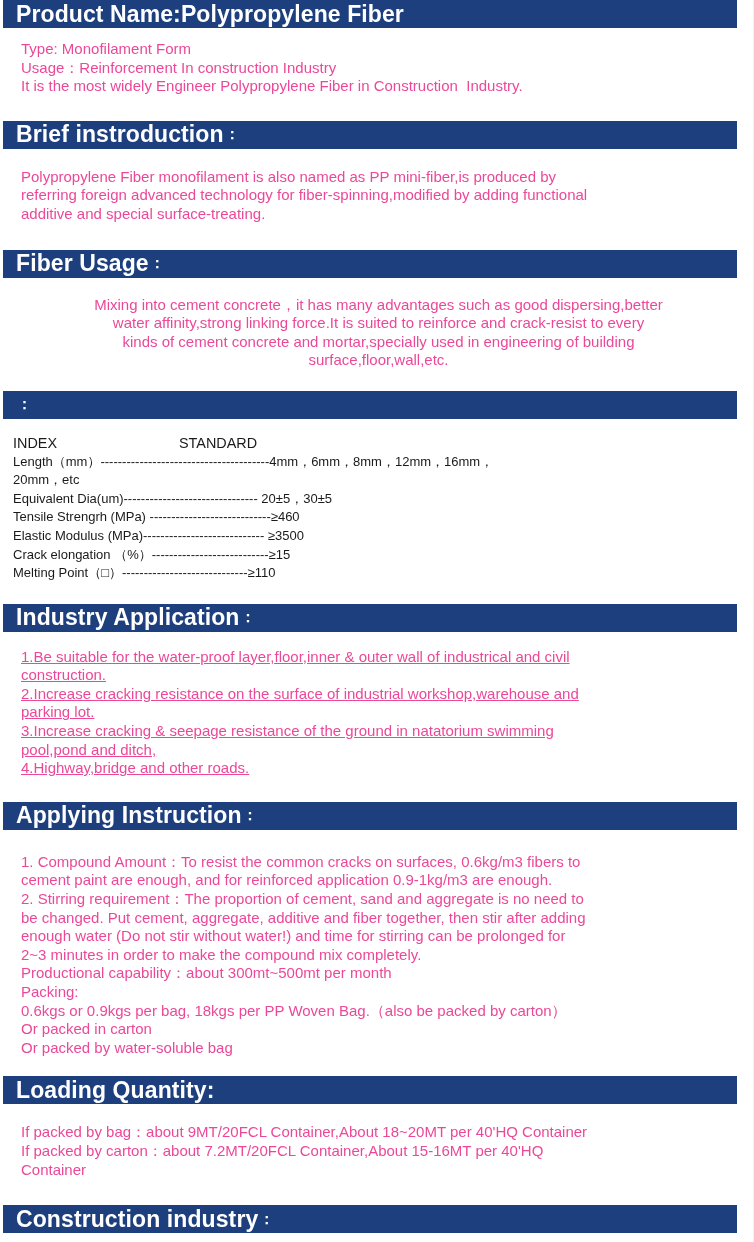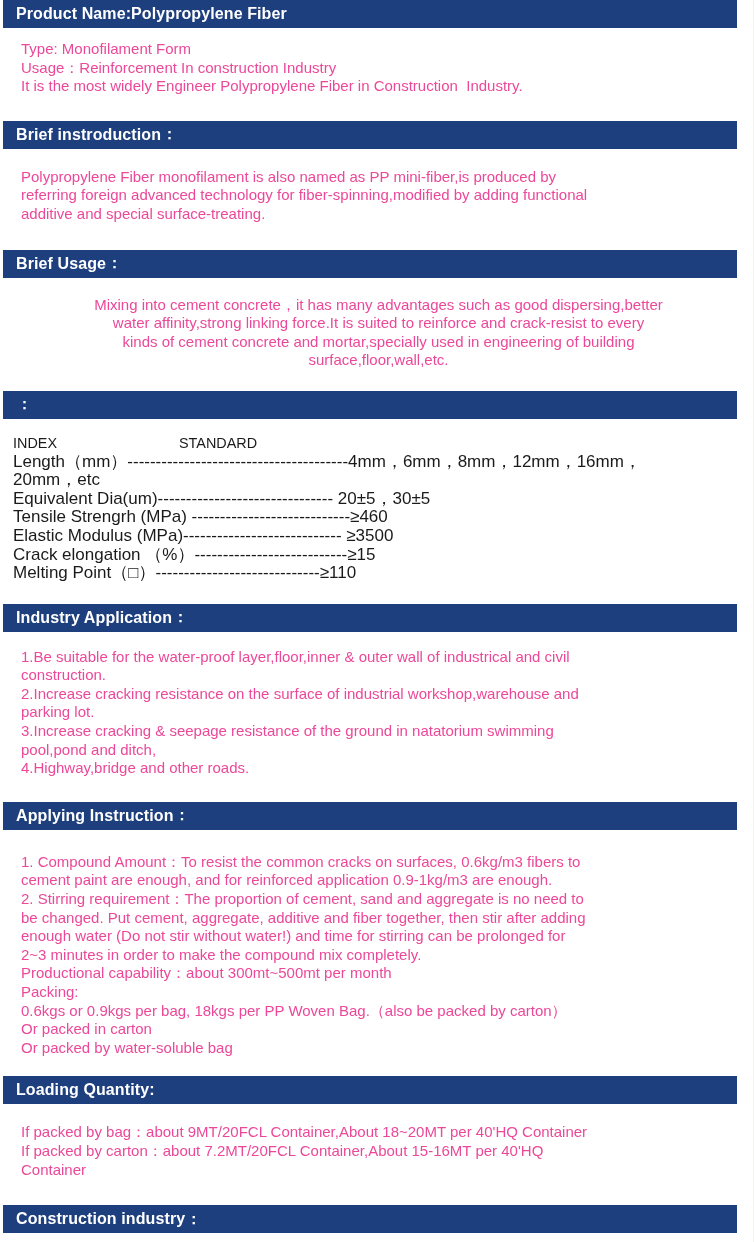--- a/index.html
+++ b/index.html
@@ -39,21 +39,21 @@
     margin-left: 3px;
     margin-right: 17px;
     height: 28px;
     display: flex;
     align-items: center;
     padding-left: 13px;
     box-sizing: border-box;
   }
   .bar-title {
     color: #ffffff;
-    font-size: 16px;
+    font-size: 23px;
     font-weight: bold;
     letter-spacing: 0.1px;
     line-height: 1;
     white-space: nowrap;
   }
   .bar-colon {
     color: #ffffff;
     font-size: 15px;
     font-weight: bold;
     padding-left: 1px;
@@ -63,21 +63,21 @@
     line-height: 18.6px;
     color: #ec4899;
     padding-left: 21px;
     padding-right: 18px;
     white-space: pre-wrap;
   }
   .sp-intro { padding-top: 12px; }
   .sp-brief { padding-top: 19px; }
   .sp-usage { padding-top: 18px; text-align: center; }
   .sp-index { padding-top: 15px; }
-  .sp-app   { padding-top: 16px; }
+  .sp-app   { padding-top: 16px; text-decoration: underline; }
   .sp-apply { padding-top: 23px; }
   .sp-load  { padding-top: 19px; }
 
   .gap-after-intro { height: 25px; }
   .gap-after-brief { height: 26px; }
   .gap-after-usage { height: 21px; }
   .gap-after-index { height: 21px; }
   .gap-after-app   { height: 24px; }
   .gap-after-apply { height: 19px; }
   .gap-after-load  { height: 26px; }
@@ -86,21 +86,21 @@
     font-size: 14.4px;
     line-height: 18.6px;
     padding-left: 13px;
     display: block;
   }
   .index-head .col2 {
     display: inline-block;
     width: 166px;
   }
   .idx-line {
-    font-size: 17px;
+    font-size: 13px;
     line-height: 18.6px;
     padding-left: 13px;
     padding-right: 1px;
     white-space: pre-wrap;
   }
 </style>
 </head>
 <body>
 
 <div class="page">
@@ -123,21 +123,21 @@
         <span class="bar-colon">：</span>
     </div>
     <div class="body-text sp-brief">Polypropylene Fiber monofilament is also named as PP mini-fiber,is produced by
 referring foreign advanced technology for fiber-spinning,modified by adding functional
 additive and special surface-treating.</div>
   </div>
   <div class="gap-after-brief"></div>
 
   <div class="section">
     <div class="bar">
-      <span class="bar-title">Brief Usage</span>
+      <span class="bar-title">Fiber Usage</span>
         <span class="bar-colon">：</span>
     </div>
     <div class="body-text sp-usage">Mixing into cement concrete，it has many advantages such as good dispersing,better
 water affinity,strong linking force.It is suited to reinforce and crack-resist to every
 kinds of cement concrete and mortar,specially used in engineering of building
 surface,floor,wall,etc.</div>
   </div>
   <div class="gap-after-usage"></div>
 
   <div class="section">

